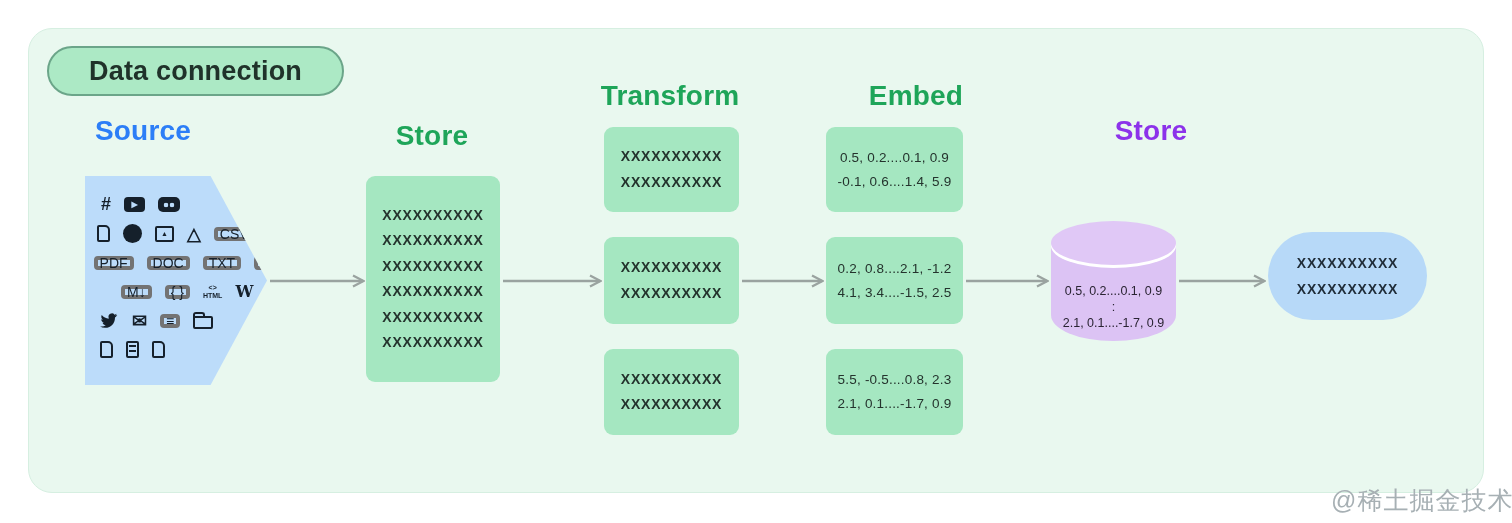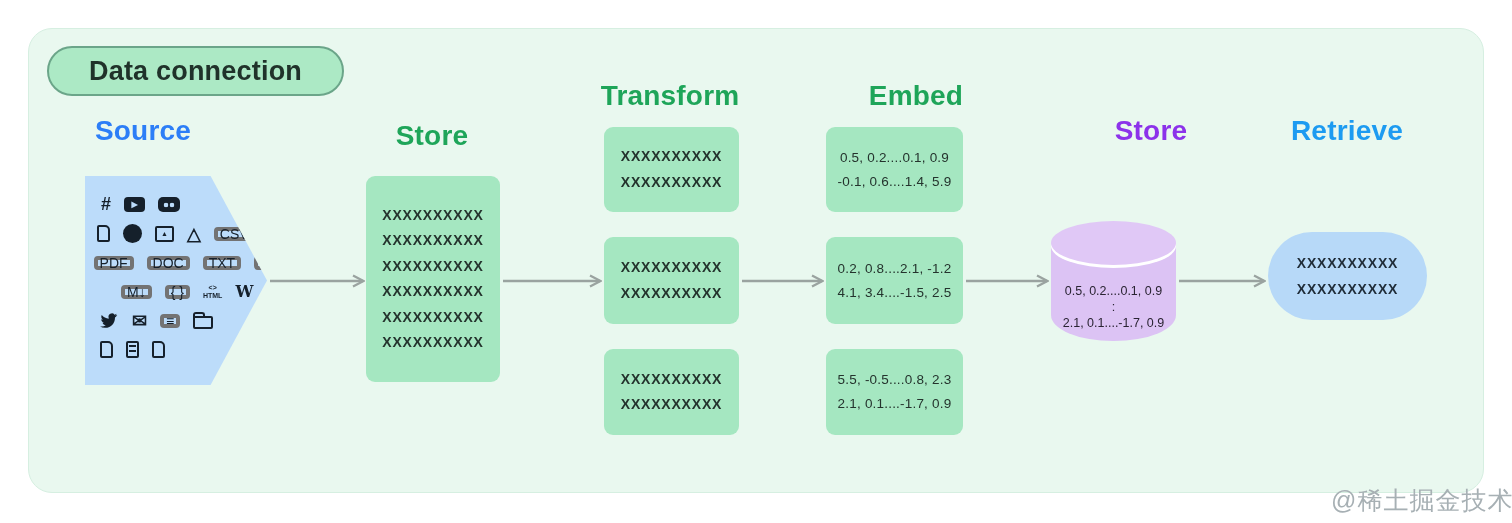--- a/index.html
+++ b/index.html
@@ -97,21 +97,20 @@
 
   <div class="title-pill">
     <span>Data connection</span>
   </div>
 
   <div class="stage-heading h-blue" style="left:143px;  top:115px;">Source</div>
   <div class="stage-heading h-green" style="left:432px;  top:120px;">Store</div>
   <div class="stage-heading h-green" style="left:670px;  top:80px;">Transform</div>
   <div class="stage-heading h-green" style="left:916px;  top:80px;">Embed</div>
   <div class="stage-heading h-purple" style="left:1151px; top:115px;">Store</div>
-  <div class="stage-heading h-blue2" style="left:1347px; top:115px;">Retrieve</div>
 
   <div class="source-shape">
     <div id="source-icons">
         <div class="icon-row r0">
           <span class="ic ic-glyph">#</span>
           <span class="ic ic-play">▶</span>
           <span class="ic ic-disc"></span>
         </div>
         <div class="icon-row r1">
           <span class="ic ic-file"></span>

